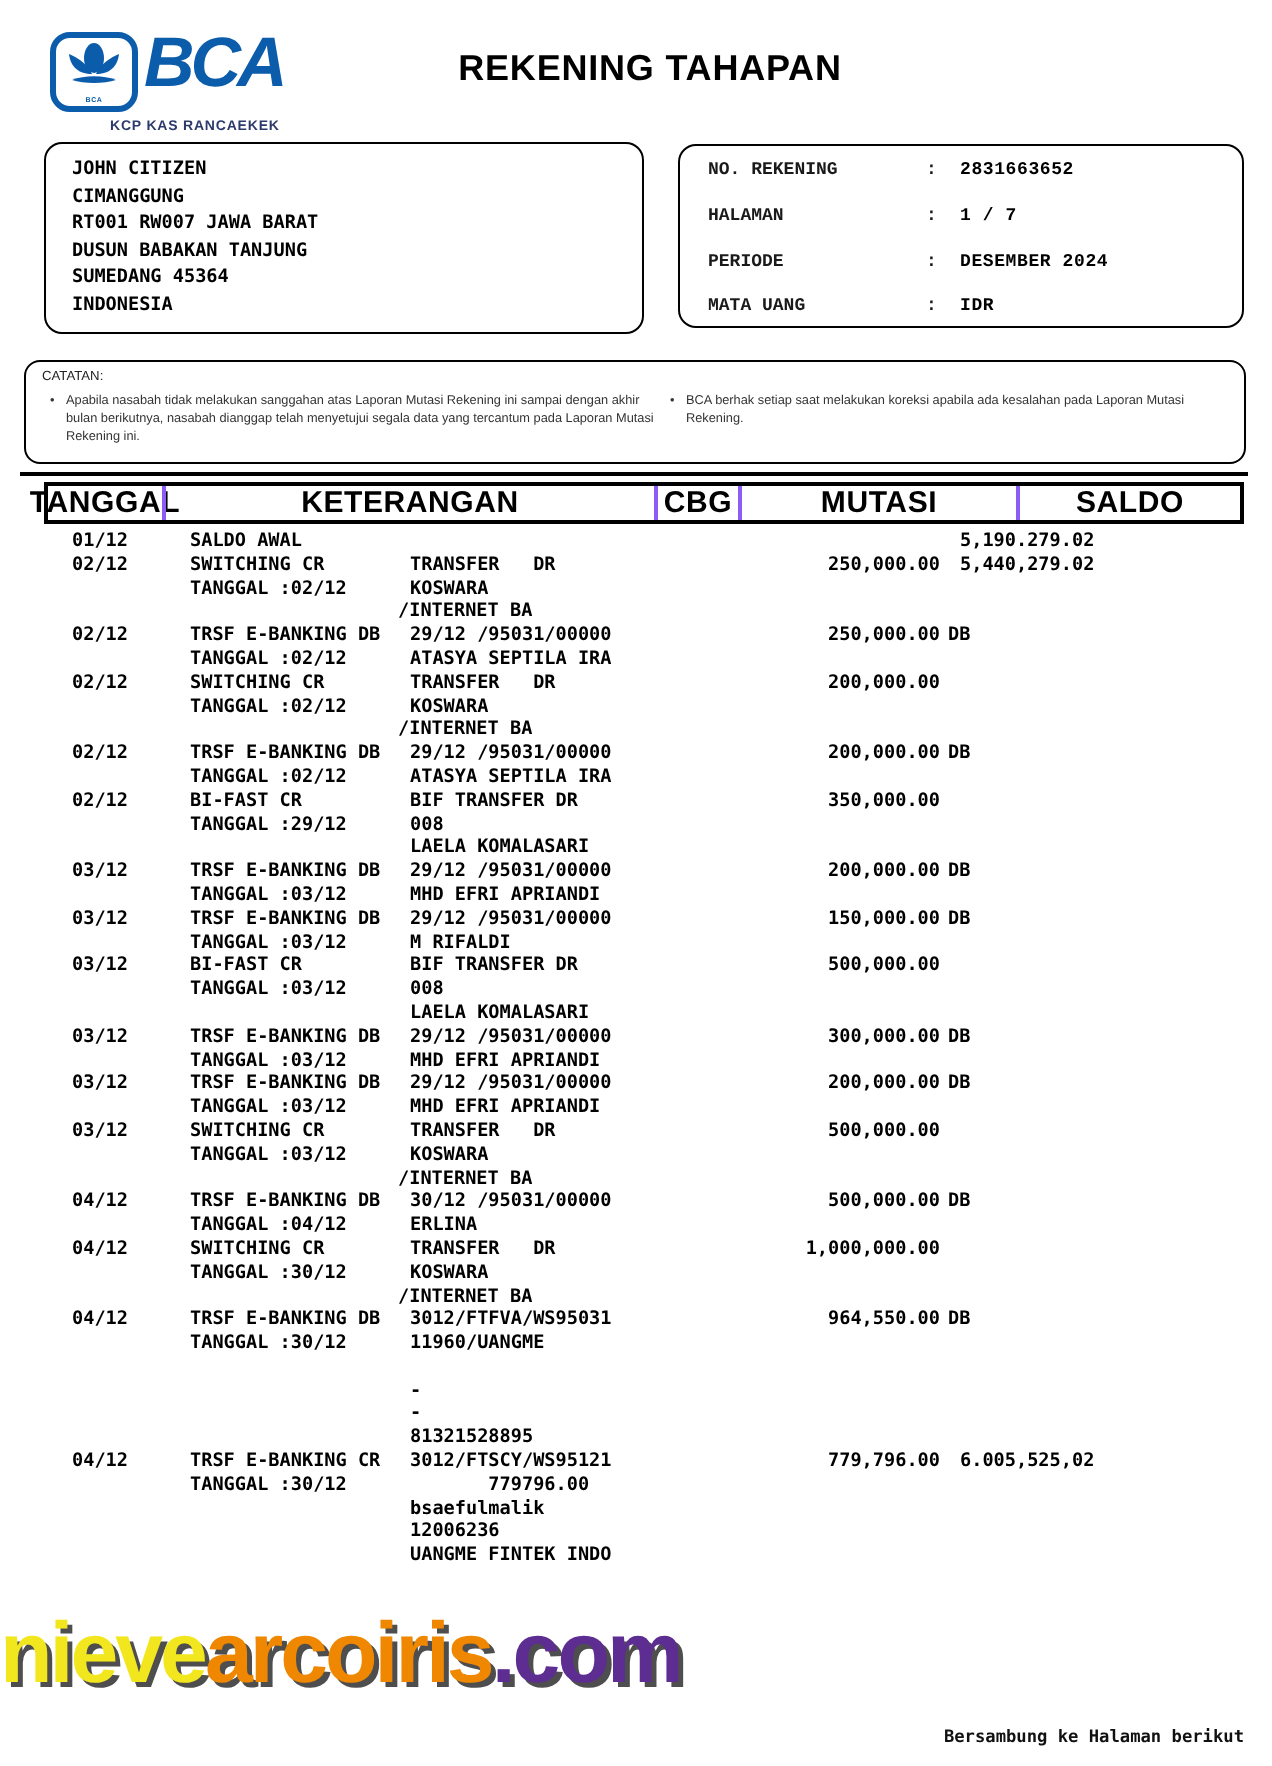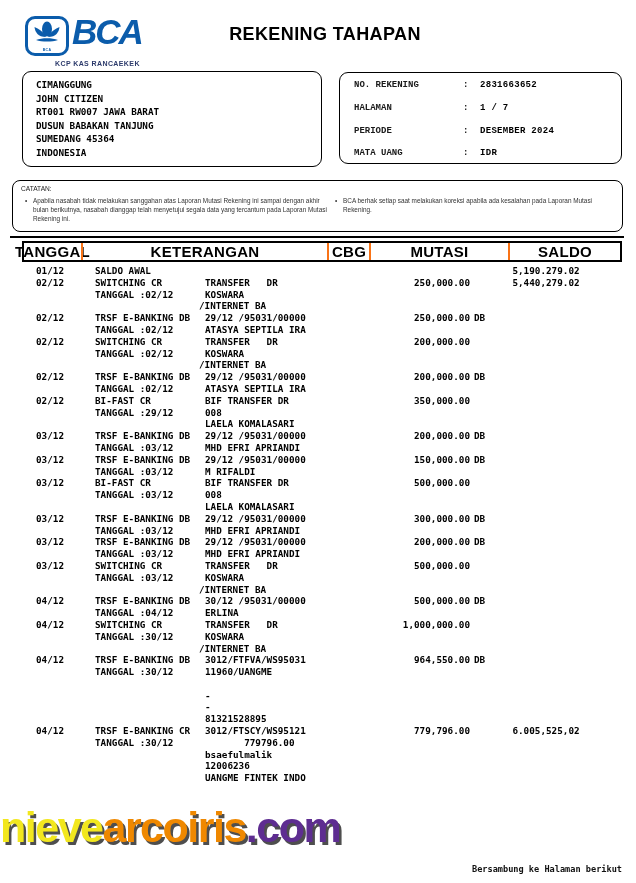--- a/index.html
+++ b/index.html
@@ -36,35 +36,35 @@
   .note{position:absolute;top:15px;font-size:6.4px;line-height:9px;color:#333;}
   .note-left{left:20px;width:296px;}
   .note-right{left:330px;width:278px;}
   .bullet{position:absolute;left:-8px;top:0;}
   
   .rule{position:absolute;left:10px;top:236px;width:614px;height:2.2px;background:#000;}
   .thead{position:absolute;left:22px;top:241px;width:600px;height:21px;
          border:2px solid #000;box-sizing:border-box;display:flex;}
   .th{display:flex;align-items:center;justify-content:center;font-size:15px;
       font-weight:bold;letter-spacing:.3px;box-sizing:border-box;}
-  .th+.th{border-left:2px solid #f97316;text-align:right;}
+  .th+.th{border-left:2px solid #8b5cf6;text-align:right;}
   .th-tanggal{width:57px;} .th-keterangan{width:246px;} .th-cbg{width:42px;}
   .th-mutasi{width:139px;} .th-saldo{flex:1;}
   
   .tbody{position:absolute;left:0;top:265px;width:636px;
          font-family:"DejaVu Sans Mono",monospace;font-weight:bold;font-size:9.3px;}
   .tline{position:relative;height:11.8px;}
   .tline span{position:absolute;top:0;white-space:pre;}
   .t-date{left:36px;}
   .t-c1{left:95px;}
   .t-c2{left:205px;}
   .t-c2.hang{left:199px;}
   .t-mut{left:320px;width:150px;text-align:right;}
   .t-db{left:474px;}
-  .t-saldo{left:480px;width:132px;text-align:center;}
+  .t-saldo{left:480px;width:132px;text-align:left;}
   
   .watermark{position:absolute;left:0;top:803px;width:636px;text-align:left;
              font-size:43px;font-weight:bold;letter-spacing:-1.5px;
              text-shadow:2.5px 2.5px 0 #4e4e4e;white-space:nowrap;}
   .wm-1{color:#f2e71e;} .wm-2{color:#ef8800;} .wm-3{color:#5e2d91;}
   .footer{position:absolute;right:14px;top:864px;font-family:"DejaVu Sans Mono",monospace;
           font-weight:bold;font-size:8.6px;color:#111;}
 </style>
 </head>
 <body>
@@ -78,22 +78,22 @@
       <path d="M16 16 C24 16 27 11 27.5 6 C23 8 20 10 17 14 Z" fill="#0b5cab"></path>
       <path d="M4 19 C10 16.5 20 16.5 26 19 C20 21 10 21 4 19 Z" fill="#0b5cab"></path>
     </svg>
     <div class="logo-micro">BCA</div>
   </div>
   <div class="logo-word">BCA</div>
   <div class="doc-title">REKENING TAHAPAN</div>
   <div class="branch">KCP KAS RANCAEKEK</div>
 
   <div class="addr-box">
+      <div class="addr-line">JOHN CITIZEN</div>
       <div class="addr-line">CIMANGGUNG</div>
-      <div class="addr-line">JOHN CITIZEN</div>
       <div class="addr-line">RT001 RW007 JAWA BARAT</div>
       <div class="addr-line">DUSUN BABAKAN TANJUNG</div>
       <div class="addr-line">SUMEDANG 45364</div>
       <div class="addr-line">INDONESIA</div>
     </div>
 
   <div class="acct-box">
       <div class="acct-row">
         <span class="acct-label">NO. REKENING</span>
         <span class="acct-colon">:</span>

